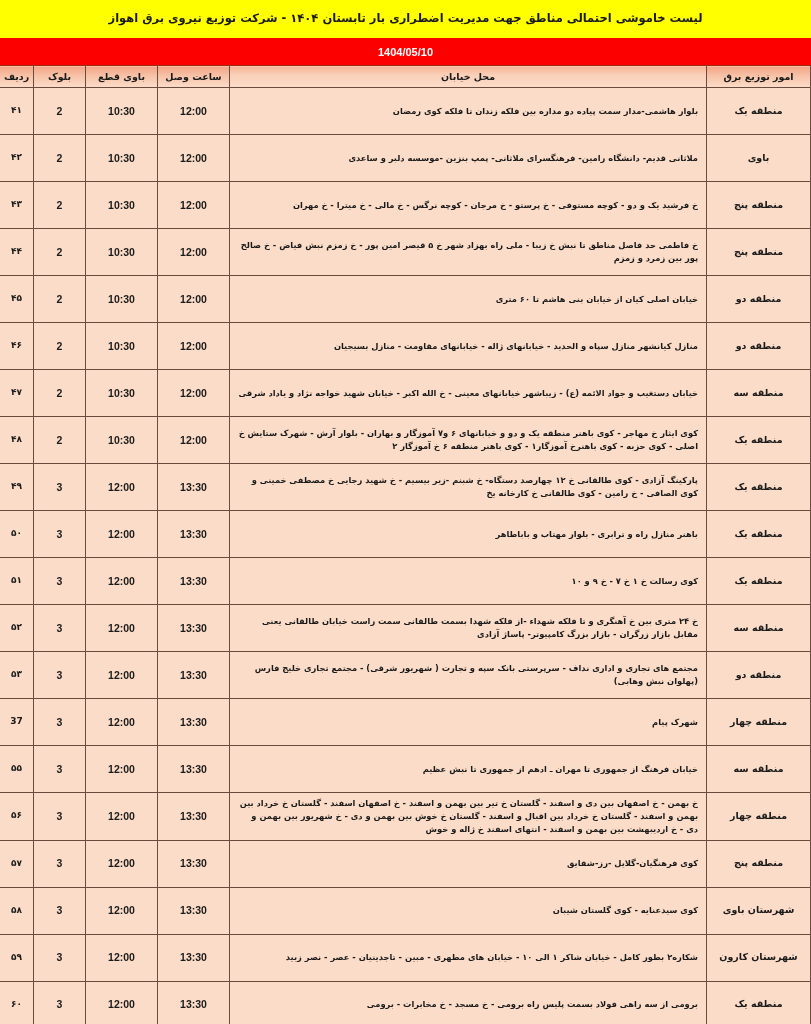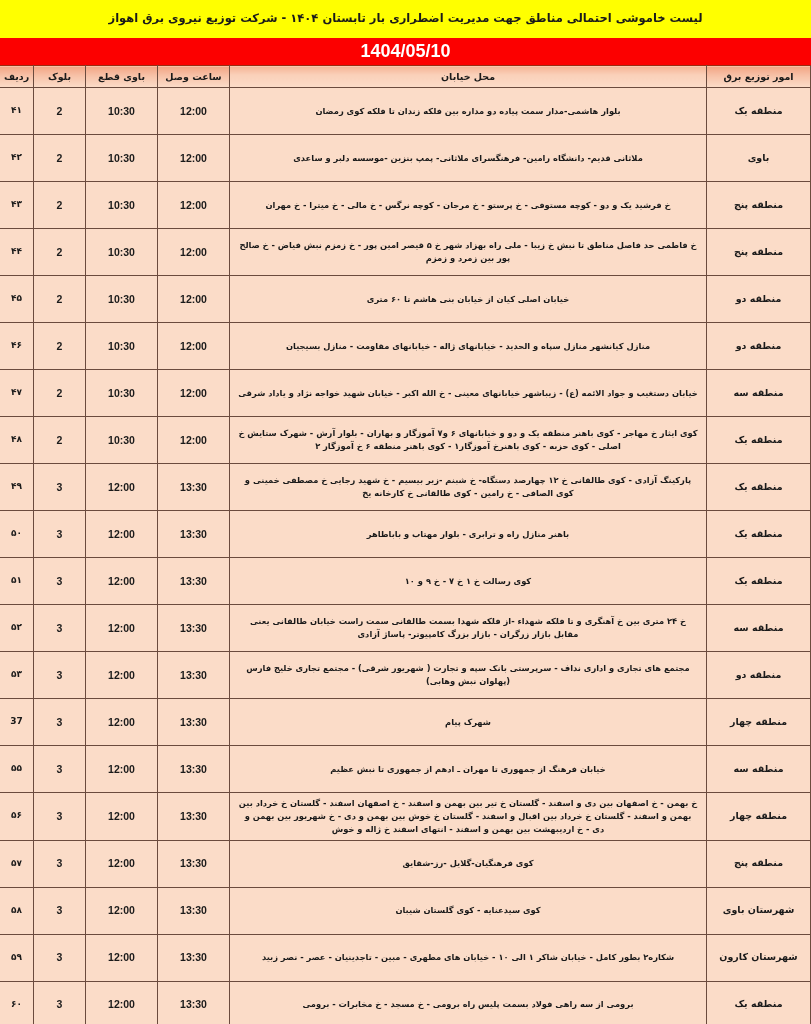--- a/index.html
+++ b/index.html
@@ -42,21 +42,21 @@
   .date-banner {
     background: #fc0000;
     width: 100%;
     height: 29px;
     display: flex;
     align-items: center;
     justify-content: center;
     border-top: 2px solid #ffff00;
   }
   .date-banner .date-text {
-    font-size: 18px;
+    font-size: 11px;
     font-weight: bold;
     color: #ffffff;
     direction: ltr;
     font-family: "Liberation Sans", sans-serif;
   }
 
   
   table.outage {
     width: 811px;
     border-collapse: collapse;
@@ -111,21 +111,21 @@
     font-size: 10.5px;
     font-weight: bold;
   }
   tbody td.omur {
     font-size: 9.5px;
     font-weight: bold;
   }
   tbody td.mahal {
     font-size: 8.3px;
     font-weight: bold;
-    text-align: center;
+    text-align: right;
     padding: 4px 8px;
   }
   tbody tr { height: 47px; }
 </style>
 </head>
 <body>
 
 <div id="sheet">
 
   <div class="title-banner">

